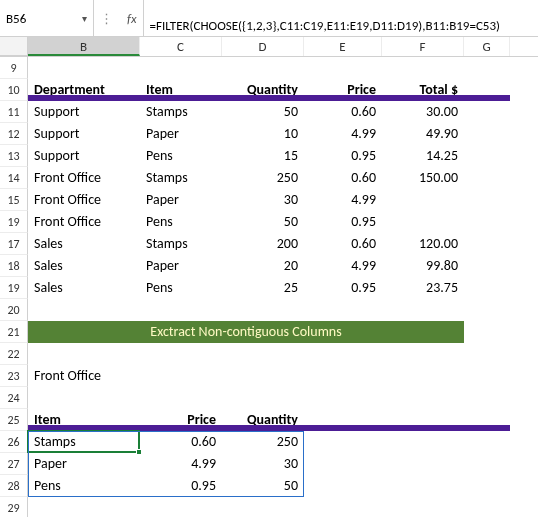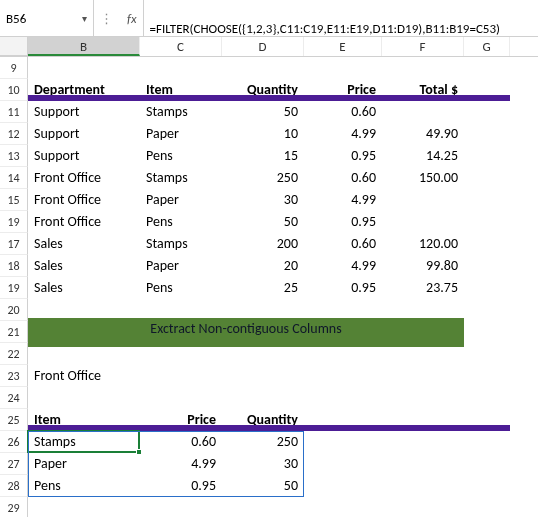--- a/index.html
+++ b/index.html
@@ -36,22 +36,22 @@
     padding: 0 6px;
     gap: 6px;
     border-right: 1px solid #d0d0d0;
     color: #888;
     font-size: 13px;
   }
   .fx-icons .fx { font-style: italic; color: #555; margin-left: 8px; }
   .formula-input {
     flex: 1;
     display: flex;
-    align-items: flex-end;
-    padding: 0 6px;
+    align-items: flex-start;
+    padding: 18px 6px;
     font-size: 13px;
     white-space: nowrap;
     overflow: hidden;
   }
   .sheet {
     position: relative;
   }
   .col-headers {
     display: flex;
     background: #fff;
@@ -110,24 +110,24 @@
   .wD { width: 82px; }
   .wE { width: 78px; }
   .wF { width: 82px; }
   .wG { width: 46px; }
   .right { text-align: right; }
   .left { text-align: left; }
   .bold { font-weight: 700; }
   .hdr { font-weight: 700; }
   .banner {
     background: #548235;
-    color: #0f172a;
+    color: #fef9c3;
     text-align: center;
     font-size: 14px;
-    height: 29px;
+    height: 22px;
     line-height: 22px;
   }
   .hdr-row .cell { border-bottom: 6px solid #4c1d95; }
   .sel-active {
     position: absolute;
     border: 2px solid #1a7f37;
     pointer-events: none;
     background: rgba(255,255,255,0);
   }
   .spill-range {
@@ -214,20 +214,21 @@
         <div class="cell wF hdr right">Total  $</div>
         <div class="cell wG"></div>
       </div>
 
       <div id="data-rows">
           <div class="row">
             <div class="cell wB left">Support</div>
             <div class="cell wC left">Stamps</div>
             <div class="cell wD right">50</div>
             <div class="cell wE right">0.60</div>
+            <div class="cell wF right">30.00</div>
             <div class="cell wG"></div>
           </div>
           <div class="row">
             <div class="cell wB left">Support</div>
             <div class="cell wC left">Paper</div>
             <div class="cell wD right">10</div>
             <div class="cell wE right">4.99</div>
             <div class="cell wF right">49.90</div>
             <div class="cell wG"></div>
           </div>

